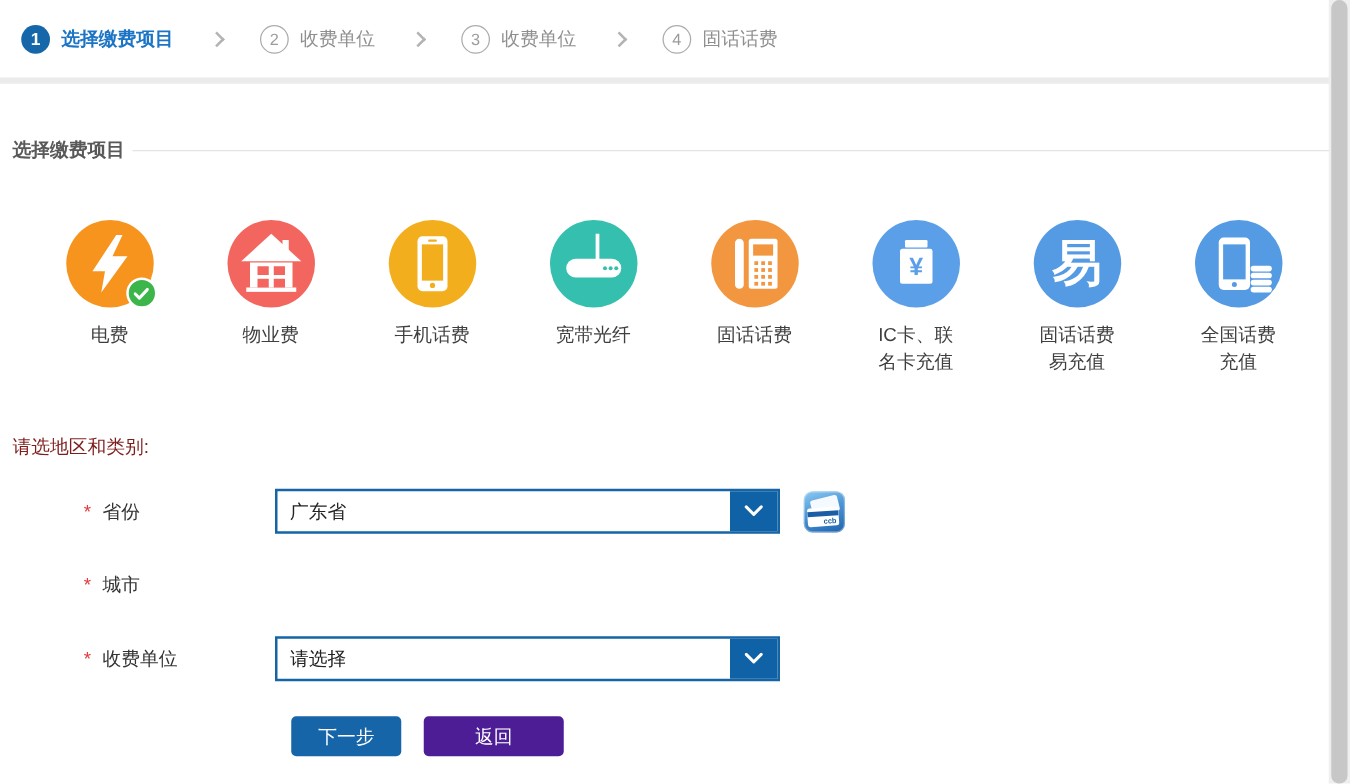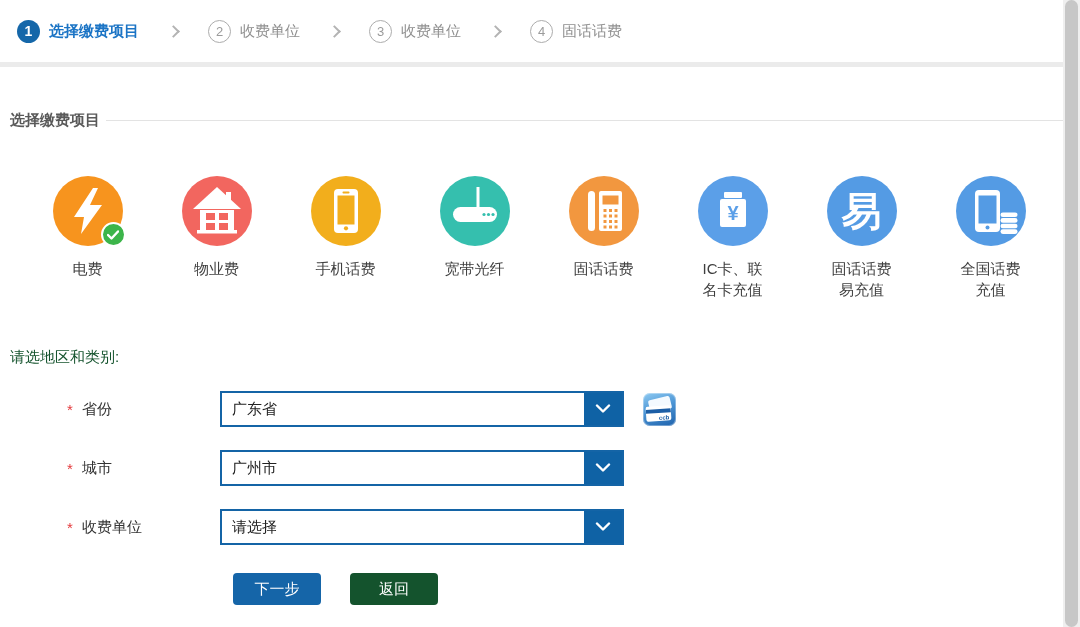--- a/index.html
+++ b/index.html
@@ -35,46 +35,46 @@
   .svc-circle svg { display:block; }
   .svc-circle .cut { fill:var(--c); }
   .svc-glyph { color:#fff; font-size:40px; font-weight:600; line-height:1; }
   .svc-label { margin-top:12px; font-size:15px; font-weight:normal; color:#3F3F3F; text-align:center;
     white-space:pre-line; line-height:21px; }
   .check-badge { position:absolute; right:-3px; bottom:-1px; width:25px; height:25px; border-radius:50%;
     background:#3CB54A; border:2.5px solid #fff; display:flex; align-items:center; justify-content:center; }
   .check-badge svg { width:12px; height:10px; }
 
   
-  .prompt { margin:48px 16px 0 10px; font-size:15px; color:#14532d; }
+  .prompt { margin:48px 16px 0 10px; font-size:15px; color:#7f1d1d; }
   .form { margin-top:24px; }
   .frow { display:flex; align-items:center; margin-bottom:23px; height:36px; }
   .req { margin-left:67px; width:15px; color:#E4393C; font-size:15px; flex:none; }
   .flabel { width:138px; font-size:15px; color:#333; flex:none; }
   .dropdown { width:404px; height:36px; border:2px solid #1464A6; display:flex; background:#fff;
     cursor:pointer; flex:none; }
   .dd-value { flex:1; display:flex; align-items:center; padding-left:10px; font-size:15px; color:#222; }
   .dd-btn { width:38px; background:#0F62A5; display:flex; align-items:center; justify-content:center; flex:none; }
 
   .card-btn { margin-left:19px; width:33px; height:33px; border-radius:7px; cursor:pointer;
     background:linear-gradient(160deg,#8FCBF2 0%,#4D96D6 45%,#1E62AC 100%);
     position:relative; overflow:hidden; flex:none; box-shadow:inset 0 0 0 1px rgba(255,255,255,.35); }
   .card-back { position:absolute; left:6px; top:5px; width:22px; height:13px; background:#F4FAFF;
     border-radius:2px; transform:rotate(-14deg); }
   .card-front { position:absolute; left:3px; top:13px; width:25px; height:15px; background:#fff;
     border-radius:2px; transform:rotate(-4deg); overflow:hidden; }
   .card-stripe { position:absolute; left:0; top:3px; width:100%; height:4px; background:#1B5EA6; }
   .card-text { position:absolute; right:2px; bottom:0px; font-size:6px; color:#1B5EA6; font-weight:bold; }
 
   
-  .actions { margin:28px 0 0 233px; display:flex; gap:29px; }
+  .actions { margin:28px 0 0 233px; display:flex; gap:18px; }
   .btn { height:32px; border:none; border-radius:4px; color:#fff; font-size:15px; cursor:pointer;
     font-family:inherit; }
   .btn-next { width:88px; background:#1565A8; }
-  .btn-back { width:88px; background:#14532d; }
+  .btn-back { width:112px; background:#4c1d95; }
 
   
   .sb-track { position:absolute; top:0; right:0; width:17px; height:627px; background:#EFEFEF; }
   .sb-thumb { position:absolute; top:0; left:2px; width:13px; height:100%; background:#C7C7C7;
     border-radius:7px; }
 </style>
 </head>
 <body>
 
 <div class="page">
@@ -248,28 +248,20 @@
         <div class="card-front">
           <div class="card-stripe"></div>
           <span class="card-text">ccb</span>
         </div>
       </div>
     </div>
 
     <div class="frow">
       <span class="req">*</span>
       <span class="flabel">城市</span>
-      <div class="dropdown">
-        <div class="dd-value">广州市</div>
-        <div class="dd-btn">
-          <svg width="16" height="10" viewBox="0 0 16 10">
-              <polyline points="2,1.5 8,7.5 14,1.5" fill="none" stroke="#fff" stroke-width="2.4" stroke-linecap="round" stroke-linejoin="round"></polyline>
-            </svg>
-        </div>
-      </div>
     </div>
 
     <div class="frow">
       <span class="req">*</span>
       <span class="flabel">收费单位</span>
       <div class="dropdown">
         <div class="dd-value">请选择</div>
         <div class="dd-btn">
           <svg width="16" height="10" viewBox="0 0 16 10">
               <polyline points="2,1.5 8,7.5 14,1.5" fill="none" stroke="#fff" stroke-width="2.4" stroke-linecap="round" stroke-linejoin="round"></polyline>

